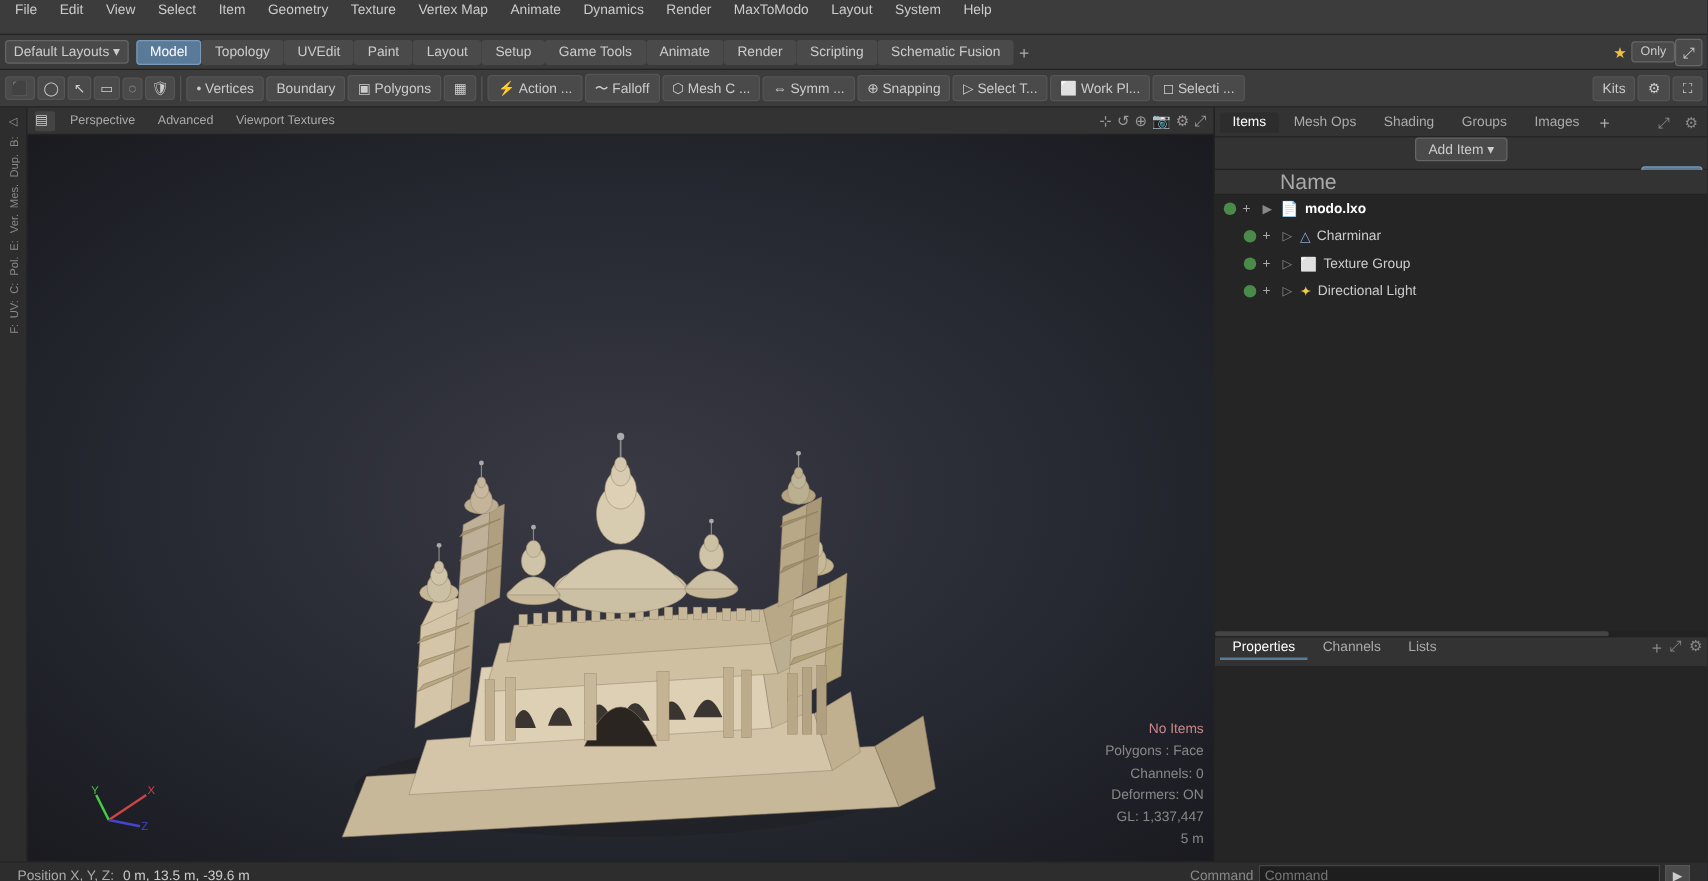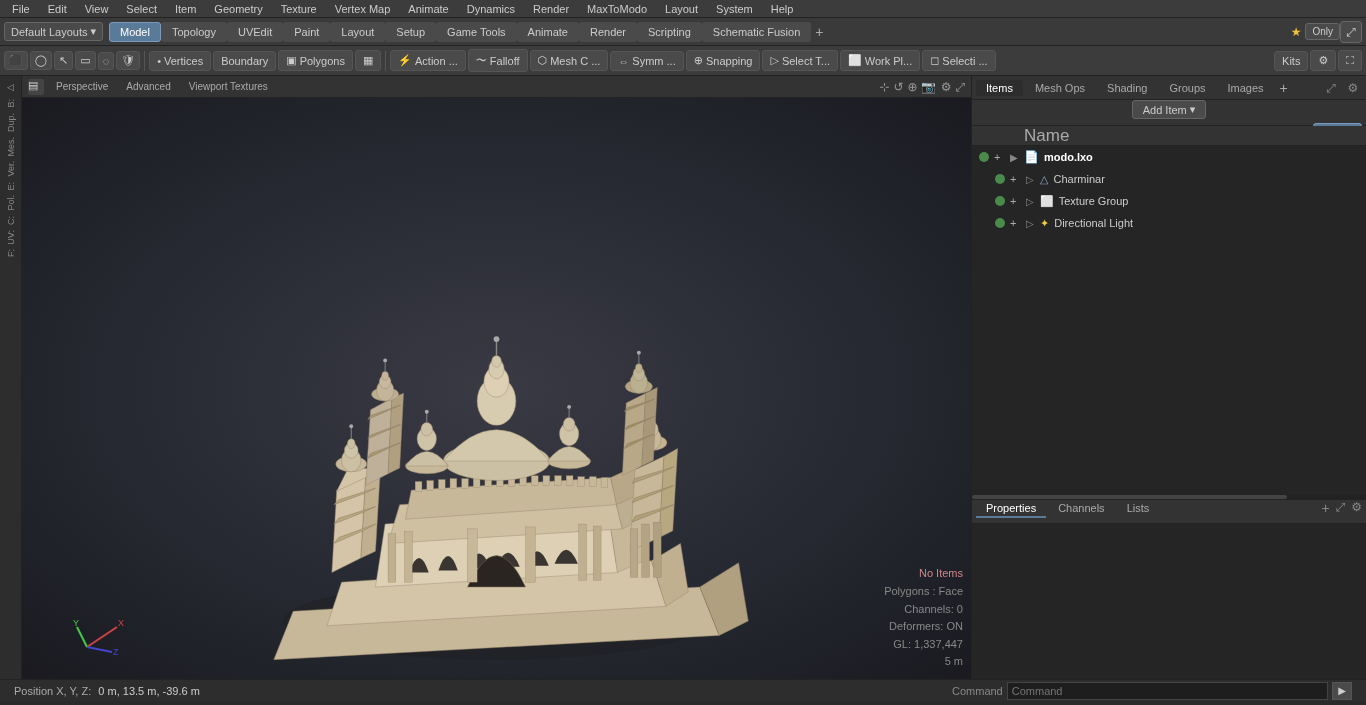--- a/index.html
+++ b/index.html
@@ -1,19 +1,19 @@
 <!DOCTYPE html>
 <html><head>
   <meta charset="utf-8">
   <style>
     * { margin: 0; padding: 0; box-sizing: border-box; }
     body { width: 1366px; height: 705px; background: #2a2a2a; font-family: Arial, sans-serif; font-size: 11px; color: #ccc; overflow: hidden; user-select: none; }
 
     
-    #menu-bar { display: flex; align-items: center; height: 18px; background: #3c3c3c; border-bottom: 1px solid #222; padding: 0 4px; gap: 2px; }
+    #menu-bar { display: flex; height: 28px; background: #3c3c3c; border-bottom: 1px solid #222; padding: 0 4px; gap: 2px; }
     .menu-item { padding: 2px 8px; cursor: pointer; color: #ccc; font-size: 11px; }
 
     
     #toolbar1 { display: flex; align-items: center; height: 28px; background: #3a3a3a; border-bottom: 1px solid #222; padding: 0 4px; gap: 0; }
     .toolbar-dropdown { background: #4a4a4a; border: 1px solid #666; border-radius: 3px; padding: 2px 6px; color: #ccc; font-size: 11px; cursor: pointer; display: flex; align-items: center; gap: 3px; }
     .toolbar-tab { padding: 3px 10px; background: #4a4a4a; border-radius: 3px; color: #ccc; font-size: 11px; cursor: pointer; border: 1px solid transparent; }
     .toolbar-tab.active { background: #5a7a9a; color: #fff; border-color: #7a9aba; }
     .toolbar-spacer { flex: 1; }
     .toolbar-btn-sm { padding: 2px 6px; background: #4a4a4a; border: 1px solid #666; border-radius: 3px; color: #ccc; font-size: 10px; cursor: pointer; }
     .toolbar-star { color: #f0c040; font-size: 12px; padding: 2px 4px; }

